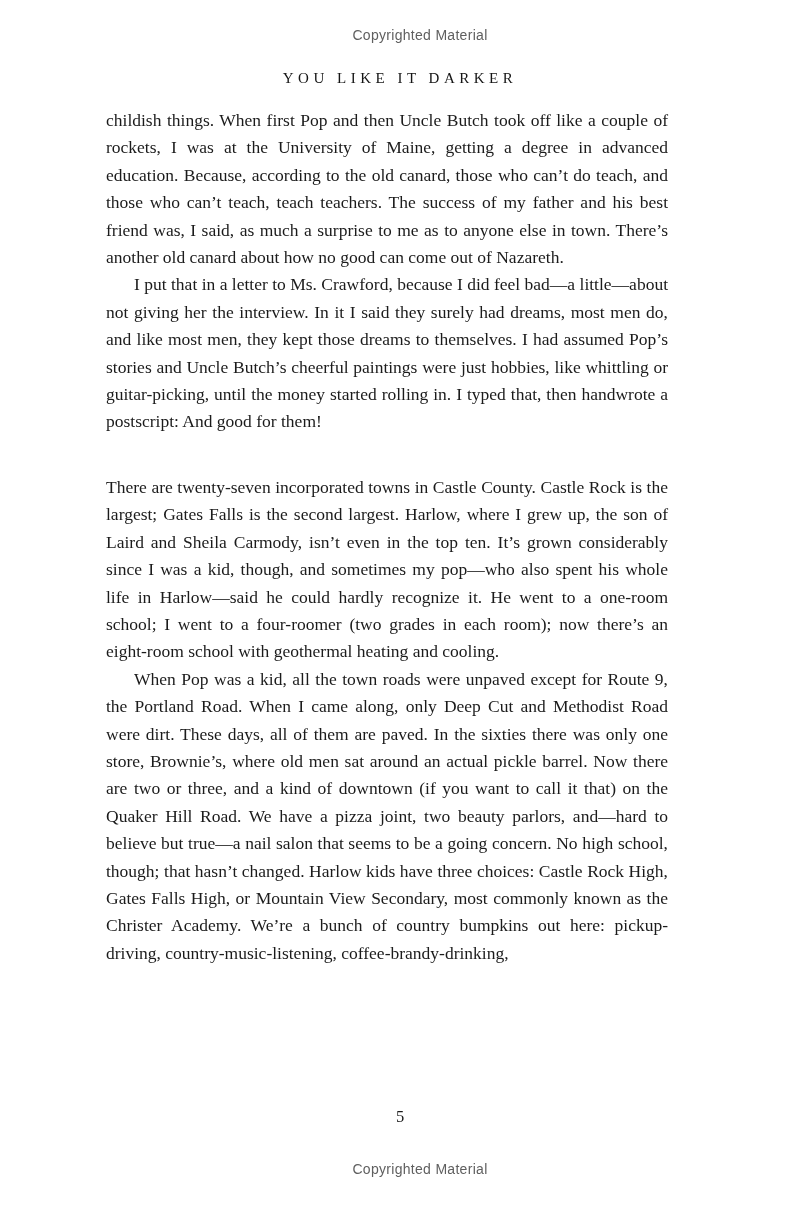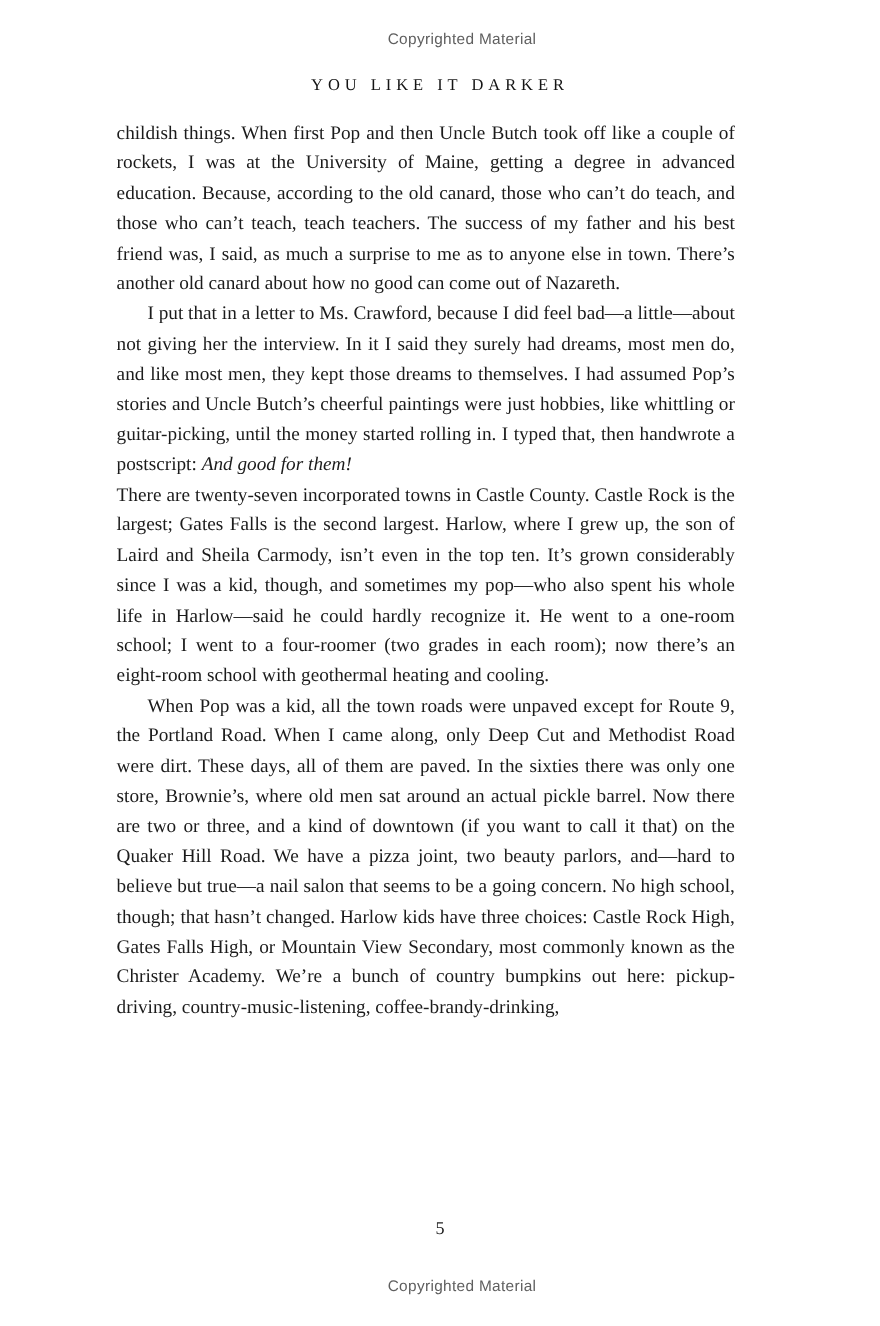--- a/index.html
+++ b/index.html
@@ -48,22 +48,22 @@
     font-size: 17.5px;
     line-height: 27.4px;
     text-align: justify;
     color: #1b1b1b;
   }
   .body-text p {
     margin: 0;
     padding: 0;
   }
   p.indent { text-indent: 28px; }
-  p.section-start { }
-  .postscript-italic { font-style: italic; }
+  p.section-start { margin-top: 38px; }
+  .postscript-italic { }
   .page-number {
     position: absolute;
     top: 1107px;
     left: 0;
     width: 100%;
     text-align: center;
     font-size: 16.5px;
     color: #1b1b1b;
   }
 </style>

